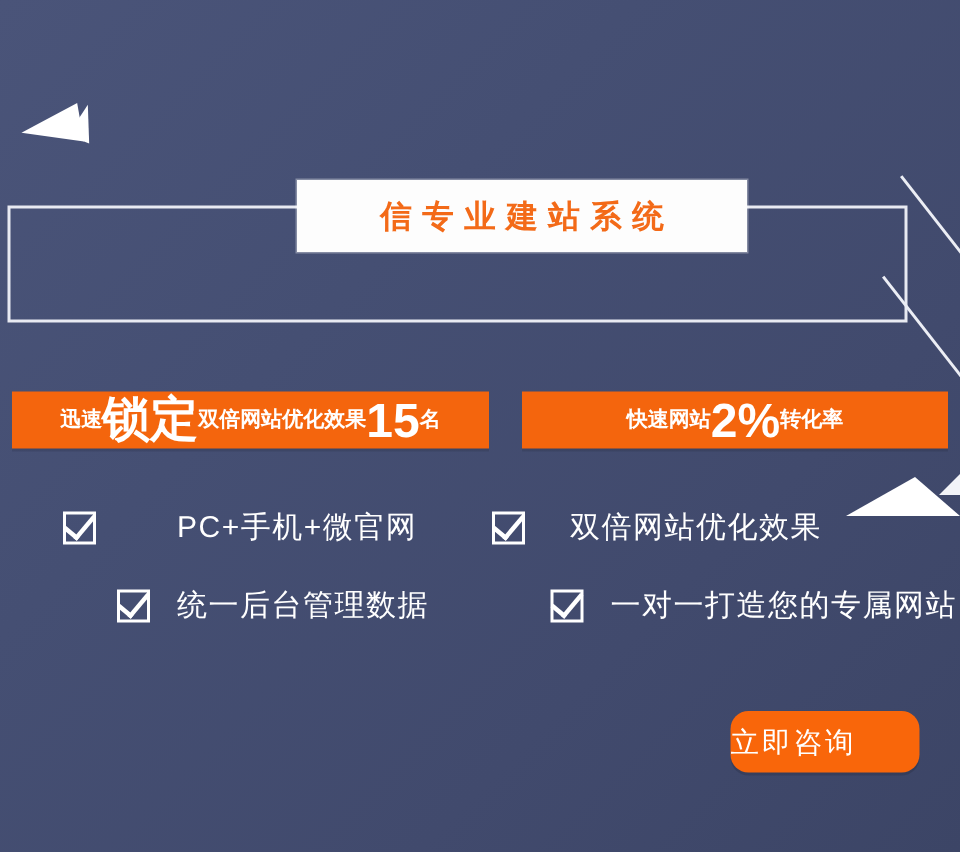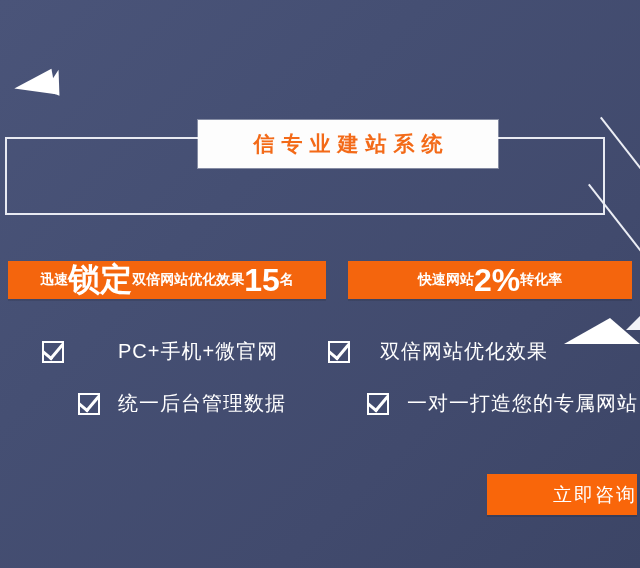--- a/index.html
+++ b/index.html
@@ -188,27 +188,28 @@
   .feature-label {
     color: #ffffff;
     font-size: 20px;
     letter-spacing: 1px;
   }
 
   
   #cta-button {
     position: absolute;
     left: 487px; top: 474px;
-    width: 150px; height: 41px;
+    width: 126px; height: 41px;
     background: #f9660a;
     display: flex;
     align-items: center;
-    justify-content: flex-end;
+    justify-content: flex-start;
     box-shadow: 0 2px 0 rgba(0,0,0,0.12);
     cursor: pointer;
+    border-radius: 12px;
   }
   #cta-button-label {
     color: #ffffff;
     font-size: 19px;
     letter-spacing: 2px;
     white-space: nowrap;
   }
 </style>
 </head>
 <body>

